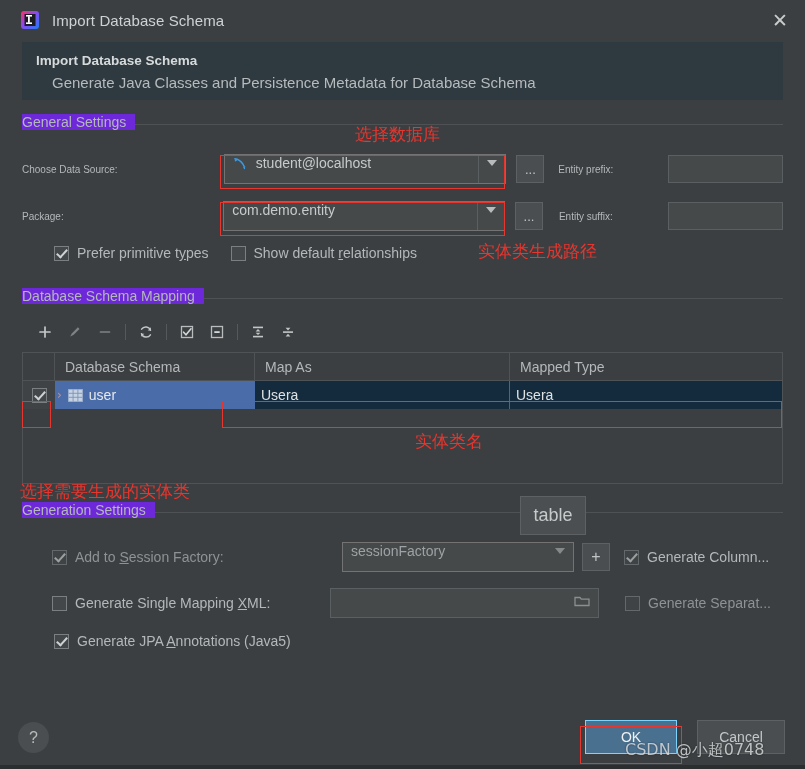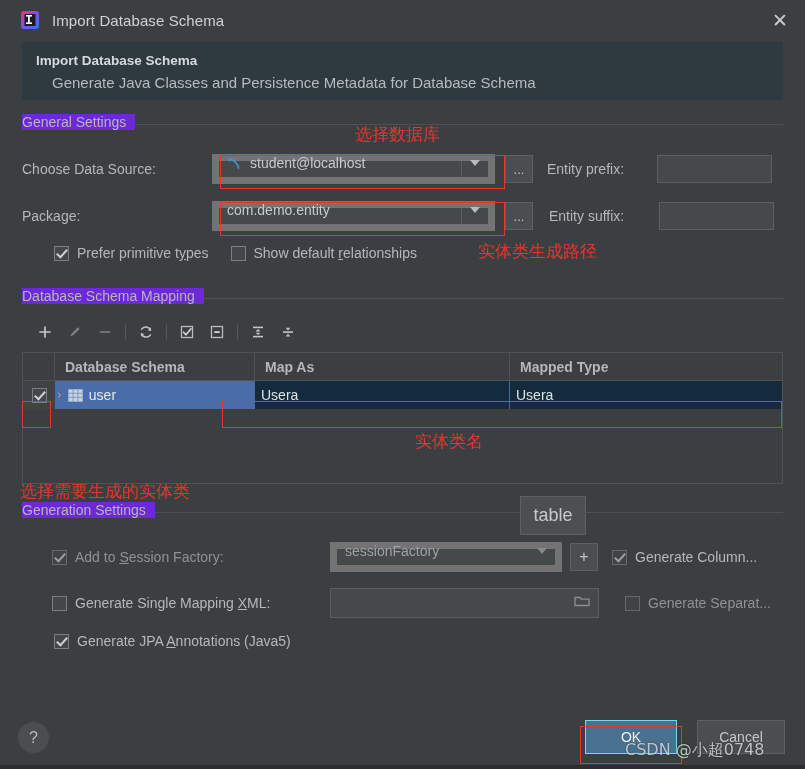--- a/index.html
+++ b/index.html
@@ -49,27 +49,28 @@
     border-top:1px solid #4e5254;
   }
   .group-title {
     position:relative; display:inline-block;
     background:#6d28d9; padding-right:9px;
     color:#b4b8ba; font-size:14px;
   }
 
   
   .row { display:flex; align-items:center; }
-  .lbl { color:#b4b8ba; font-size:14px; }
+  .lbl { color:#b4b8ba; font-size:10px; }
 
   .combo {
-    background:#45494a; border:7px solid #737373;
+    background:#45494a; border:1px solid #737373;
     height:30px; display:flex; align-items:center;
     padding:0 0 12px 8px; color:#c8cbcc; font-size:14px;
     position:relative;
+    margin-left:12px;
   }
   .combo .arrow-cell {
     margin-left:auto; width:26px; height:100%;
     display:flex; align-items:center; justify-content:center;
   }
   .caret {
     width:0; height:0; border-left:5px solid transparent;
     border-right:5px solid transparent; border-top:6px solid #b9bcbd;
   }
   .caret.dim { border-top-color:#86898a; }
@@ -101,21 +102,21 @@
   
   #mapping-toolbar { display:flex; align-items:center; height:28px; gap:0px; padding-left:8px; }
   .tb-btn { width:30px; height:26px; display:flex; align-items:center; justify-content:center; cursor:pointer; }
   .tb-sep { width:1px; height:16px; background:#55595b; margin:0 5px; }
 
   
   #schema-table {
     margin:0 22px; border:1px solid #4f5355; background:#3c3f41;
     height:132px; position:relative;
   }
-  #thead { display:flex; height:28px; border-bottom:1px solid #4f5355;font-weight:bold; }
+  #thead { display:flex; height:28px; border-bottom:1px solid #4f5355; }
   .th { color:#b4b8ba; font-size:14px; display:flex; align-items:center;
         padding-left:10px; border-right:1px solid #4f5355; }
   .th.cbcol { width:32px; padding:0; }
   #trow { display:flex; height:28px; }
   .td { display:flex; align-items:center; font-size:14px; }
   .td.cbcol { width:32px; justify-content:center; background:#3f4345; }
   .td.namecol { background:#4a6ca8; color:#e6e9ea; padding-left:2px; gap:6px; }
   .td.edit { background:#132b3d; color:#dfe2e3; padding-left:6px; border-right:1px solid #3e6a93; }
 
   .chev { color:#d98d6e; font-size:12px; font-family:"DejaVu Sans",sans-serif; }

